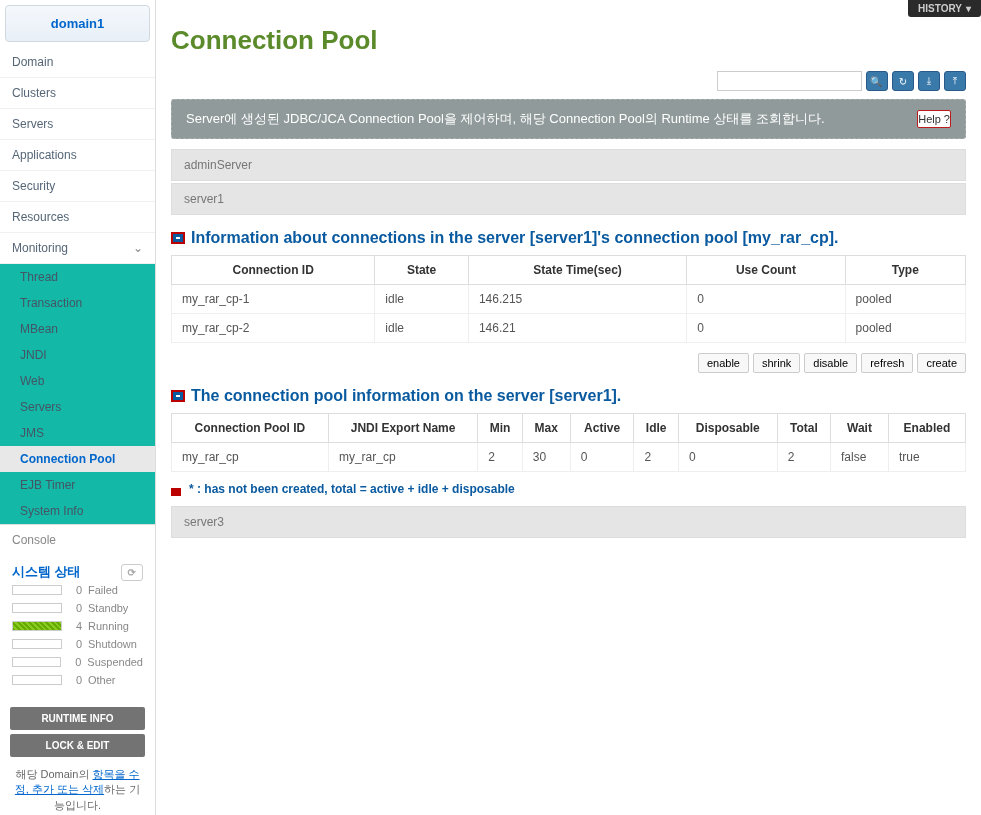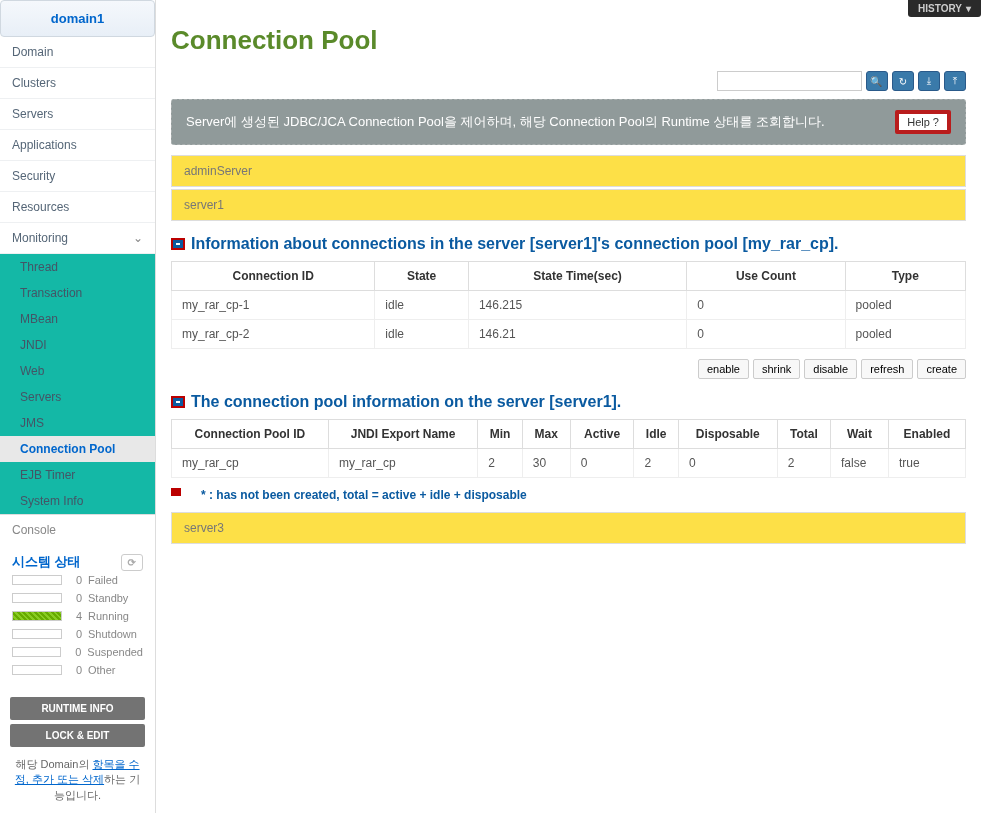--- a/index.html
+++ b/index.html
@@ -1,21 +1,21 @@
 <!DOCTYPE html>
 <html><head>
   <meta charset="utf-8">
   <style>
     * { margin: 0; padding: 0; box-sizing: border-box; }
     body { font-family: Arial, sans-serif; font-size: 12px; background: #fff; width: 981px; }
     .layout { display: flex; }
     
     
     .sidebar { width: 155px; background: #fff; }
-    .domain-header { background: linear-gradient(#f5f8fc, #e8eff7); border: 1px solid #d0d8e0; border-radius: 4px; padding: 10px; text-align: center; color: #0066cc; font-weight: bold; font-size: 13px; }
+    .domain-header { background: linear-gradient(#f5f8fc, #e8eff7); border: 1px solid #d0d8e0; border-radius: 4px; margin: 5px; padding: 10px; text-align: center; color: #0066cc; font-weight: bold; font-size: 13px; }
     .nav-section { }
     .nav-item { padding: 8px 12px; color: #556677; cursor: pointer; border-bottom: 1px solid #eef0f2; font-size: 12px; }
     .nav-item.expandable { display: flex; justify-content: space-between; align-items: flex-start; }
     .chevron { color: #888; }
     .sub-nav { background: #14b8a6; }
     .sub-nav .nav-item { padding: 6px 12px 6px 20px; border: none; color: #445566; }
     .sub-nav .nav-item.active { background: #e8e8e8; color: #0066cc; font-weight: bold; }
     .console-label { padding: 8px 12px; color: #888; border-top: 1px solid #ddd; }
     .system-status { padding: 8px 12px; }
     .system-status-title { color: #0066cc; font-weight: bold; font-size: 13px; display: flex; justify-content: space-between; align-items: flex-end; }
@@ -30,32 +30,32 @@
     .domain-note a { color: #0066cc; text-decoration: underline; }
     
     
     .main { flex: 1; padding: 10px 15px; border-left: 1px solid #ddd; position: relative; }
     .history-btn { position: absolute; top: 0; right: 0; background: #2a2a2a; color: #ccc; padding: 3px 10px; font-size: 10px; font-weight: bold; border-radius: 0 0 3px 3px; cursor: pointer; display: flex; align-items: center; gap: 4px; }
     .page-title { font-size: 26px; color: #5a8a2a; font-weight: bold; margin: 15px 0; }
     .toolbar { display: flex; justify-content: flex-end; gap: 4px; margin-bottom: 8px; }
     .search-input { width: 145px; border: 1px solid #ccc; padding: 2px 4px; font-size: 11px; }
     .tool-icon { width: 22px; height: 20px; background: #3a7aaa; border: 1px solid #2a5a8a; border-radius: 3px; display: inline-flex; align-items: center; justify-content: center; color: #fff; font-size: 10px; cursor: pointer; }
     .description-bar { background: #909a9a; color: #fff; padding: 10px 14px; border-radius: 3px; display: flex; justify-content: space-between; align-items: center; font-size: 13px; margin-bottom: 10px; border: 1px dashed #aab0b0; }
-    .help-btn { background: #fff; color: #333; padding: 2px 8px; border: 4px solid #b91c1c; border-radius: 2px; font-size: 11px; cursor: pointer; }
-    .server-row { background: #fde047; border: 1px solid #ddd; padding: 8px 12px; color: #777; font-size: 12px; margin-bottom: 2px; }
+    .help-btn { background: #fff; color: #333; padding: 2px 0; border: 1px solid #b91c1c; border-radius: 2px; font-size: 11px; cursor: pointer; }
+    .server-row { background: #e5e5e5; border: 1px solid #ddd; padding: 8px 12px; color: #777; font-size: 12px; margin-bottom: 2px; }
     .section-header { display: flex; align-items: center; gap: 6px; margin: 14px 0 8px; }
     .flag-icon { width: 14px; height: 12px; background: #0a5aa0; border: 2px solid #b00; display: inline-block; position: relative; }
     .flag-icon::after { content: ''; position: absolute; top: 3px; left: 3px; width: 4px; height: 2px; background: #fff; }
     .section-title { color: #0a5aa0; font-weight: bold; font-size: 16px; }
     table { width: 100%; border-collapse: collapse; }
     th { background: #fff; border: 1px solid #ddd; padding: 7px; text-align: center; font-weight: bold; color: #333; font-size: 12px; }
     td { border: 1px solid #eee; padding: 7px 10px; color: #555; font-size: 12px; }
     .action-row { display: flex; justify-content: flex-end; gap: 4px; margin: 10px 0; }
     .small-btn { background: #f8f8f8; border: 1px solid #ccc; padding: 3px 8px; font-size: 11px; cursor: pointer; border-radius: 2px; }
-    .footnote { color: #0a5aa0; font-weight: bold; font-size: 12px; margin: 10px 0; display: flex; align-items: flex-start; gap: 20px; }
+    .footnote { color: #0a5aa0; font-weight: bold; font-size: 12px; margin: 10px 0; display: flex; align-items: flex-end; gap: 8px; }
     .footnote-flag { width: 10px; height: 8px; background: #b00; display: inline-block; }
   </style>
 </head>
 <body>
 
 <div class="layout">
   <aside class="sidebar">
     <div class="domain-header">domain1</div>
     <div class="nav-section" id="nav-main">
         <div class="nav-item">Domain</div>

